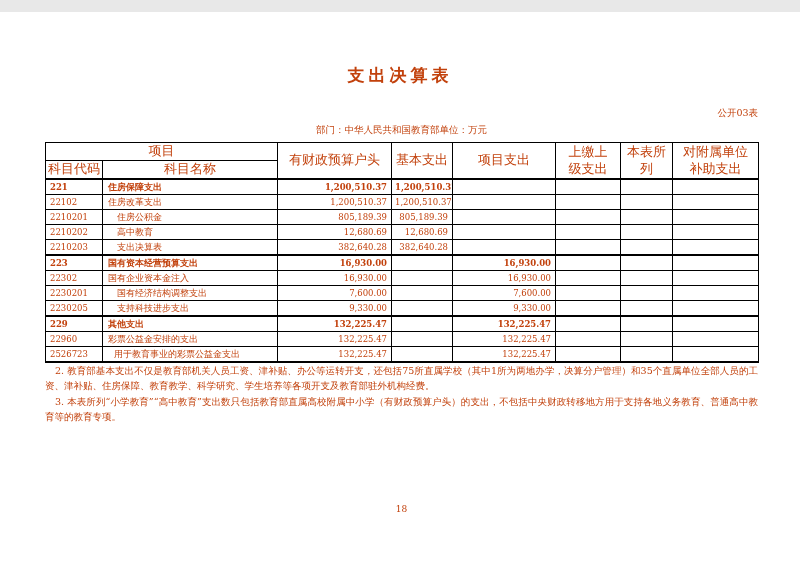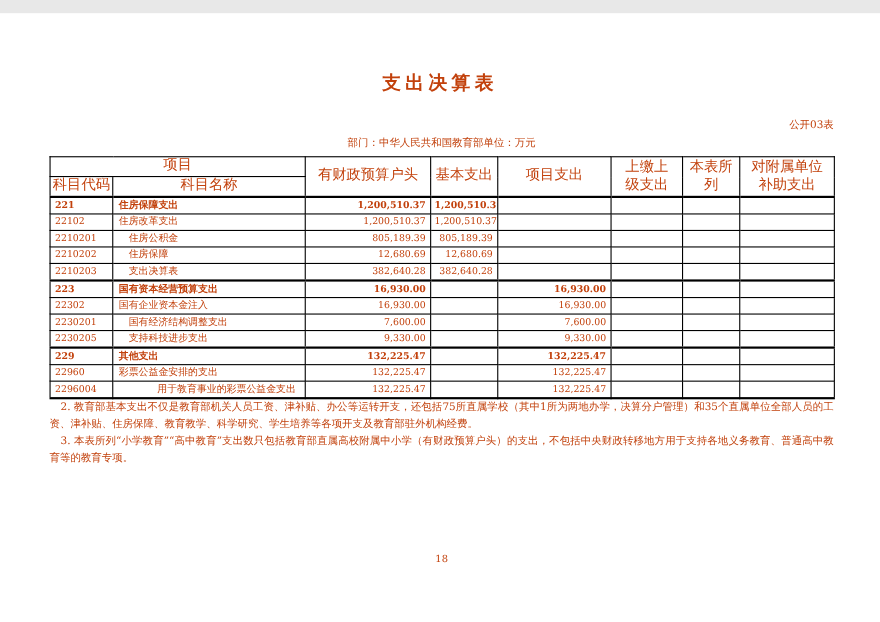--- a/index.html
+++ b/index.html
@@ -40,24 +40,24 @@
     text-align:center; vertical-align:middle;
     white-space:pre-line; line-height:1.25;
     padding:0 2px;
   }
   .report td {
     height:14px; font-size:8.5px; line-height:1;
     padding:0 3px; vertical-align:middle;
     white-space:nowrap;
   }
   .report td.code { text-align:left; padding-left:4px; }
-  .report td.name { text-align:left; font-size:9px; }
+  .report td.name { text-align:left; font-size:9px;font-family:Liberation Serif, serif; }
   .report td.indent-0 { padding-left:5px; }
   .report td.indent-1 { padding-left:14px; }
-  .report td.indent-2 { padding-left:40px; }
+  .report td.indent-2 { padding-left:11px; }
   .report td.num { text-align:right; padding-right:4px; }
   .report tr.category { font-weight:bold; }
   .report tr.category td { border-top-width:2px; }
   .notes {
     position:absolute; top:351px; left:45px; width:713px;
     font-size:9.5px; line-height:15.3px;
     text-align:justify;
   }
   .notes p { margin:0; }
   .notes p.indented { text-indent:10px; }
@@ -134,21 +134,21 @@
           <td class="name indent-1">住房公积金</td>
           <td class="num">805,189.39</td>
           <td class="num">805,189.39</td>
           <td class="num"></td>
           <td class="num"></td>
           <td class="num"></td>
           <td class="num"></td>
         </tr>
         <tr>
           <td class="code">2210202</td>
-          <td class="name indent-1">住房保障</td>
+          <td class="name indent-1">高中教育</td>
           <td class="num">12,680.69</td>
           <td class="num">12,680.69</td>
           <td class="num"></td>
           <td class="num"></td>
           <td class="num"></td>
           <td class="num"></td>
         </tr>
         <tr>
           <td class="code">2210203</td>
           <td class="name indent-1">支出决算表</td>
@@ -213,21 +213,21 @@
           <td class="code">22960</td>
           <td class="name indent-0">彩票公益金安排的支出</td>
           <td class="num">132,225.47</td>
           <td class="num"></td>
           <td class="num">132,225.47</td>
           <td class="num"></td>
           <td class="num"></td>
           <td class="num"></td>
         </tr>
         <tr>
-          <td class="code">2296004</td>
+          <td class="code">2526723</td>
           <td class="name indent-2">用于教育事业的彩票公益金支出</td>
           <td class="num">132,225.47</td>
           <td class="num"></td>
           <td class="num">132,225.47</td>
           <td class="num"></td>
           <td class="num"></td>
           <td class="num"></td>
         </tr>
       </tbody>
   </table>

